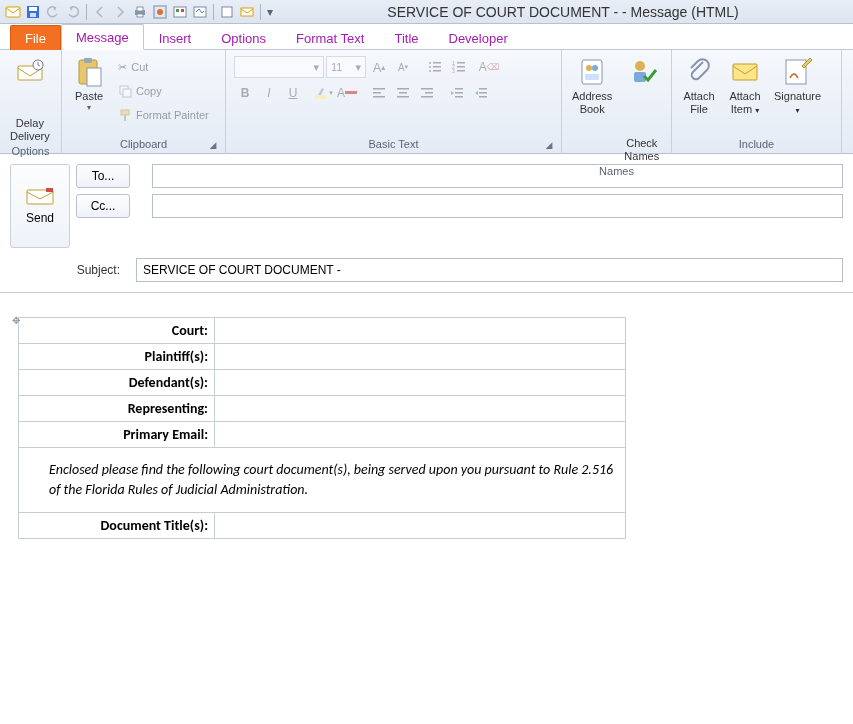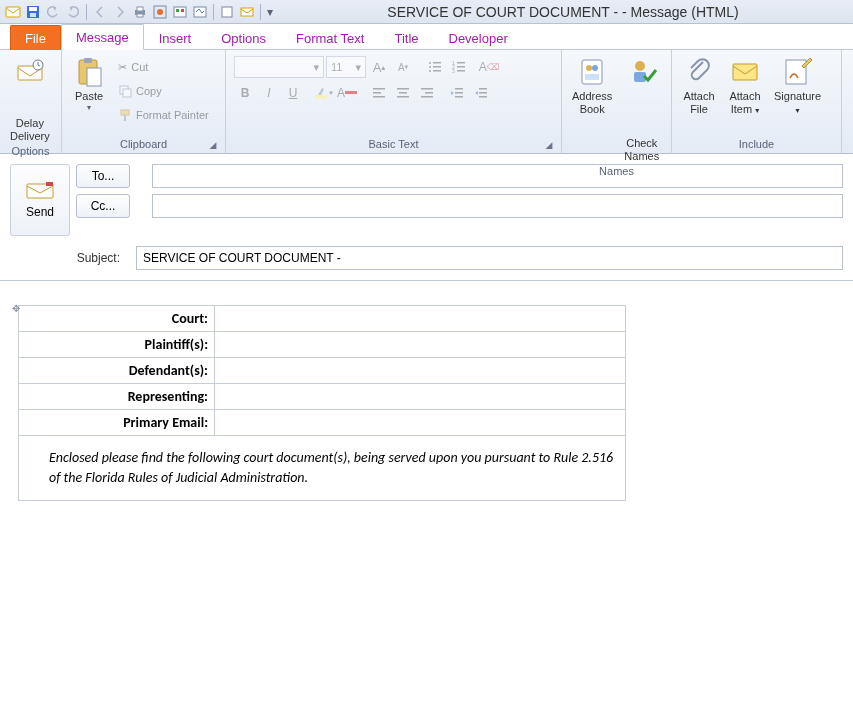--- a/index.html
+++ b/index.html
@@ -30,21 +30,21 @@
   .sgrp { display: flex; flex-direction: column; gap: 2px; }
   .tinybtn { width: 22px; height: 22px; display: flex; align-items: center; justify-content: center; cursor: pointer; color: #555; }
   .tinyrow { display: flex; gap: 2px; align-items: center; }
   .fontbox { height: 22px; border: 1px solid #b0bacb; background: #fff; padding: 0 4px; display: flex; align-items: center; font-size: 11px; color: #555; }
   
   
   svg { display: block; }
   
   
   .headerarea { padding: 10px 10px 4px 10px; display: flex; gap: 6px; }
-  .sendbox { width: 60px; height: 72px; border: 1px solid #c8d0db; background: linear-gradient(#fdfdfe,#eef2f8); display: flex; flex-direction: column; align-items: center; justify-content: center; cursor: pointer; border-radius: 3px; }
+  .sendbox { width: 60px; height: 84px; border: 1px solid #c8d0db; background: linear-gradient(#fdfdfe,#eef2f8); display: flex; flex-direction: column; align-items: center; justify-content: center; cursor: pointer; border-radius: 3px; }
   .sendbox .sicon { width: 28px; height: 20px; }
   .sendbox .slabel { font-size: 12px; margin-top: 4px; }
   .addrrows { flex: 1; display: flex; flex-direction: column; gap: 6px; }
   .addrrow { display: flex; gap: 22px; align-items: center; }
   .addrbtn { width: 54px; height: 24px; border: 1px solid #b8c0cf; background: linear-gradient(#fdfdfe,#eef2f8); font-size: 12px; display: flex; align-items: center; justify-content: center; cursor: pointer; border-radius: 3px; }
   .addrfield { flex: 1; height: 24px; border: 1px solid #b8c0cf; background: #fff; padding: 0 4px; font-size: 12px; }
   .subjrow { display: flex; align-items: center; gap: 6px; padding: 6px 10px 10px 10px; }
   .subjlabel { width: 120px; text-align: right; font-size: 12px; color: #333; padding-right: 10px; }
   .subjfield { flex: 1; height: 24px; border: 1px solid #b8c0cf; background: #fff; padding: 0 6px; font-size: 12px; }
   
@@ -425,15 +425,19 @@
           <td class="lbl">Representing:</td>
           <td class="val"></td>
         </tr>
     <tr>
           <td class="lbl">Primary Email:</td>
           <td class="val"></td>
         </tr>
     <tr class="msgrow">
           <td colspan="2">Enclosed please find  the following court document(s), being served upon you pursuant to Rule 2.516 of the Florida Rules of Judicial Administration.</td>
         </tr>
+    <tr>
+          <td class="lbl">Document Title(s):</td>
+          <td class="val"></td>
+        </tr>
   </tbody>
     </table>
 </div>
 
 </body></html>

